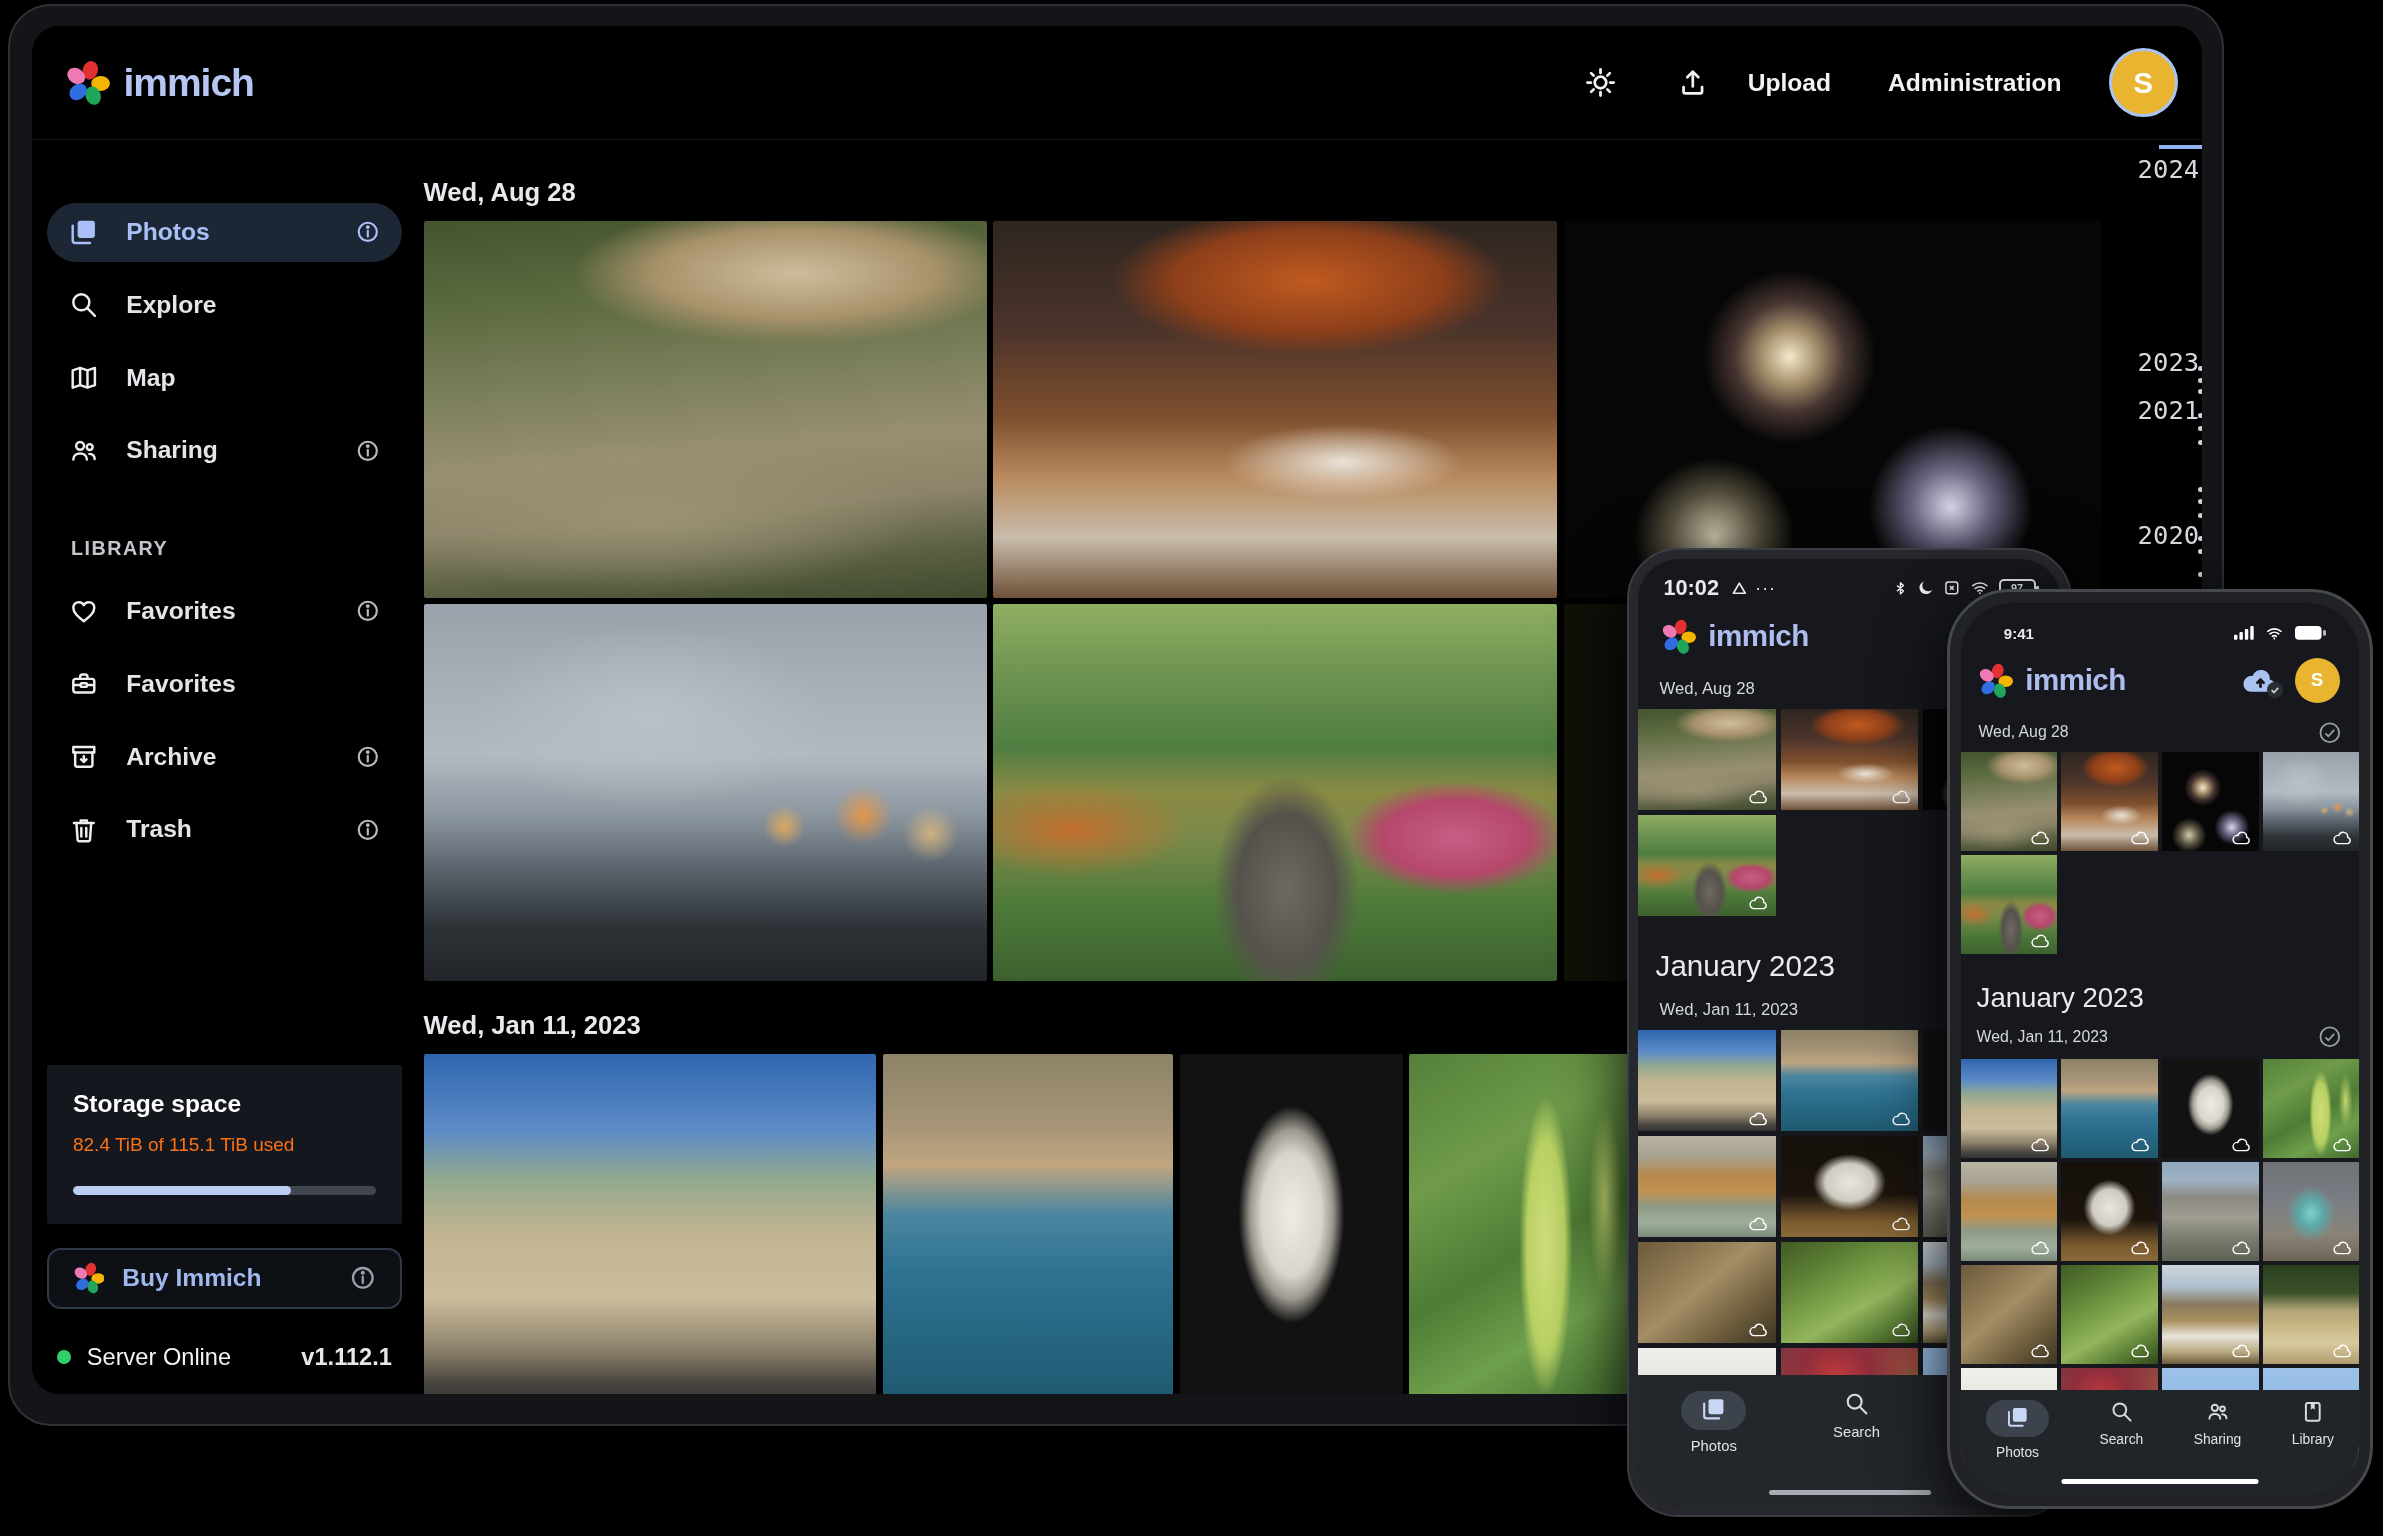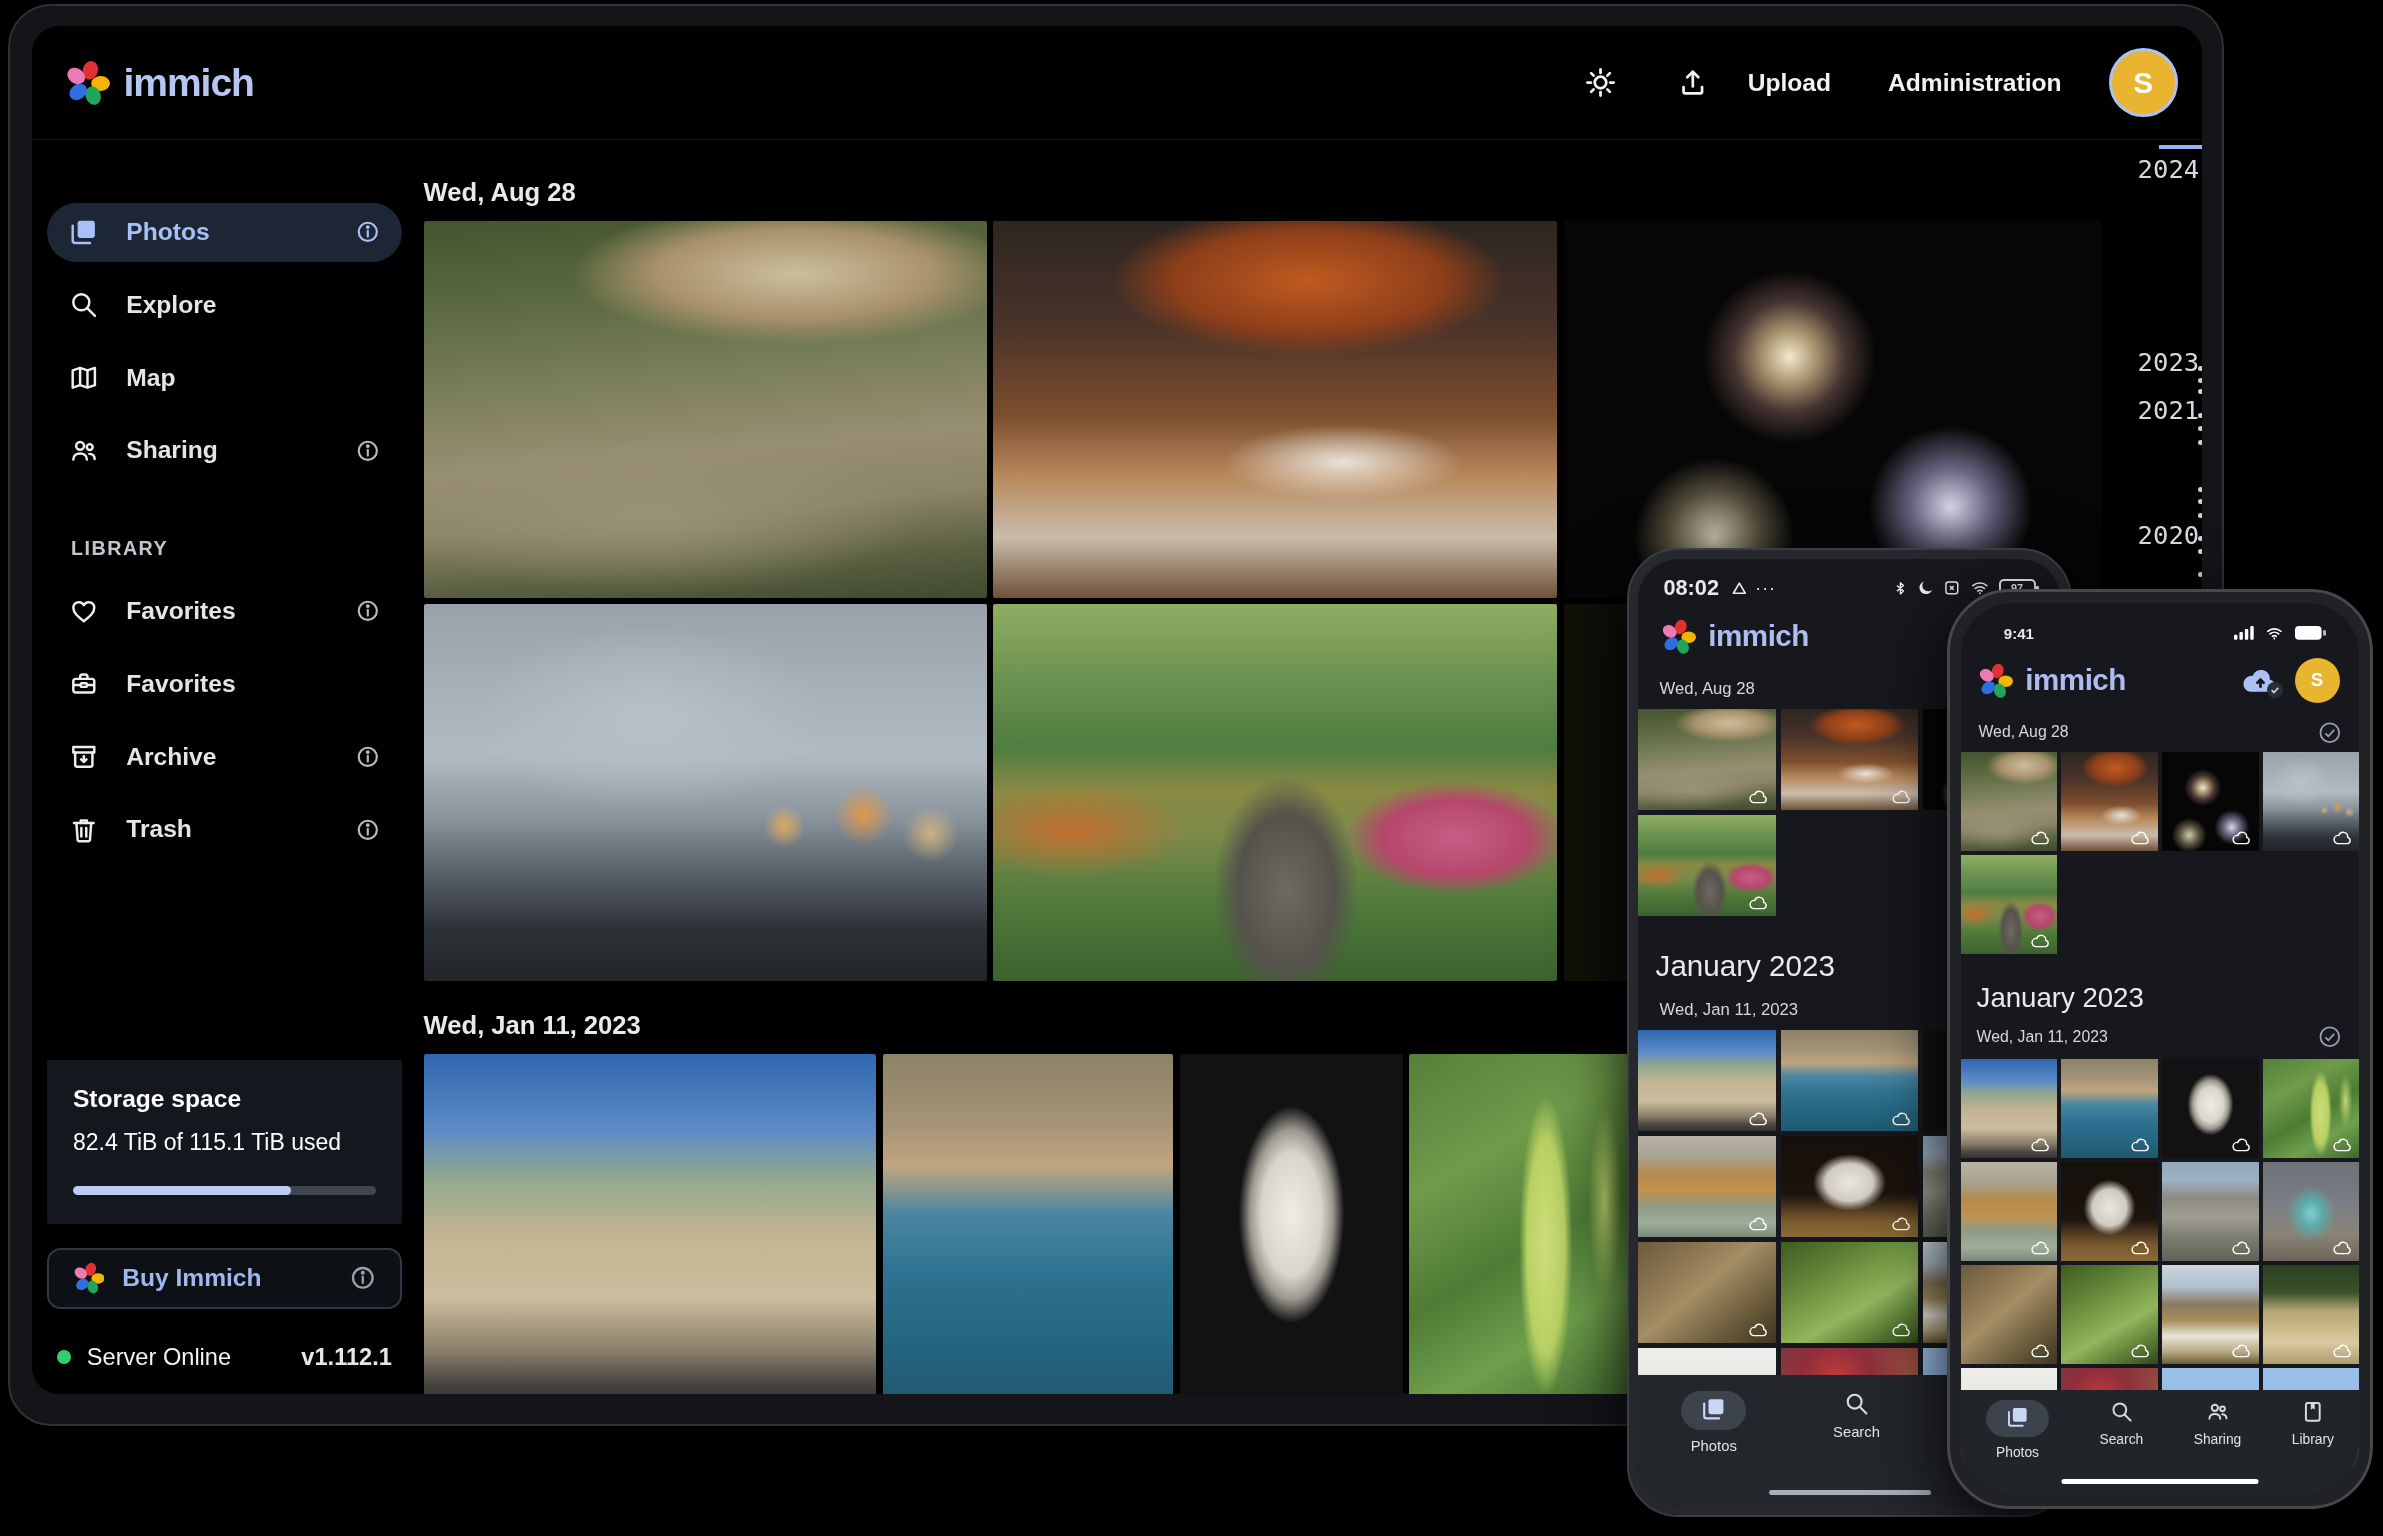--- a/index.html
+++ b/index.html
@@ -38,21 +38,21 @@
                border-radius:29.6px; color:#e3e5e8; font-size:24.6px; font-weight:600; }
   .side-item .s-ic { width:29.6px; margin-right:27.6px; color:#eceef0; }
   .side-item .s-label { flex:1; }
   .side-item .info { color:#b8bcc2; }
   .side-item.active { background:#1c2634; color:#a8c0f7; }
   .side-item.active .s-ic { color:#a8c0f7; }
   .side-item.active .info { color:#a8c0f7; }
   .side-section { margin:43px 0 21.7px 23.6px; font-size:19.7px; font-weight:700; letter-spacing:1.5px; color:#c3c7cd; }
   .storage-card { margin-top:auto; background:#14171d; border-radius:2px; padding:25.6px 25.6px 29.6px 25.6px; }
   .storage-title { font-size:24.6px; font-weight:700; color:#fff; margin-bottom:15.8px; }
-  .storage-usage { font-size:23px; color:#ffffff; margin-bottom:29.6px; }
+  .storage-usage { font-size:19px; color:#f97316; margin-bottom:29.6px; }
   .storage-track { height:8.9px; background:#40464f; border-radius:4.9px; overflow:hidden; }
   .storage-fill { height:100%; width:72%; background:#bccdf4; border-radius:4.9px; }
   .buy-btn { margin-top:23.6px; height:61px; border:2px solid #2e3947; background:#0d1015; border-radius:13.8px;
              display:flex; align-items:center; padding:0 23.6px; gap:17.7px; }
   .buy-label { flex:1; font-size:24.6px; font-weight:700; color:#9fb8ee; }
   .server-line { margin-top:35px; display:flex; align-items:center; padding:0 9.9px; }
   .server-dot { width:13.8px; height:13.8px; border-radius:50%; background:#2fd06b; margin-right:15.8px; }
   .server-label { flex:1; font-size:23.6px; font-weight:400; color:#f1f3f5; }
   .server-version { font-size:23.6px; font-weight:600; color:#e5e7eb; }
 
@@ -412,21 +412,21 @@
           <span class="server-version">v1.112.1</span>
         </div>
       </nav>
 
     </div>
   </div>
 
   <div class="phone phone-android">
     <div class="pscreen">
       <div class="a-status">
-        <span class="a-time">08:02</span>
+        <span class="a-time">10:02</span>
         <span class="icon">
           <svg width="16.7" height="16.7" viewBox="0 0 24 24" fill="none" stroke="#e8eaed" stroke-width="2.4" stroke-linejoin="round">
               <path d="M12 4.5 L20.5 19 h-17 z"></path>
             </svg>
         </span>
         <span style="font-size:17.7px; letter-spacing:1px; margin-left:7.9px; color:#e8eaed;">···</span>
         <span class="a-sicons">
           <span class="icon">
             <svg width="14.8" height="18.7" viewBox="0 0 24 24" fill="none" stroke="#e8eaed" stroke-width="2.2" stroke-linejoin="round">
                 <path d="M6.5 7.5 L17 16.5 12 21 V3 l5 4.5 L6.5 16.5"></path>

